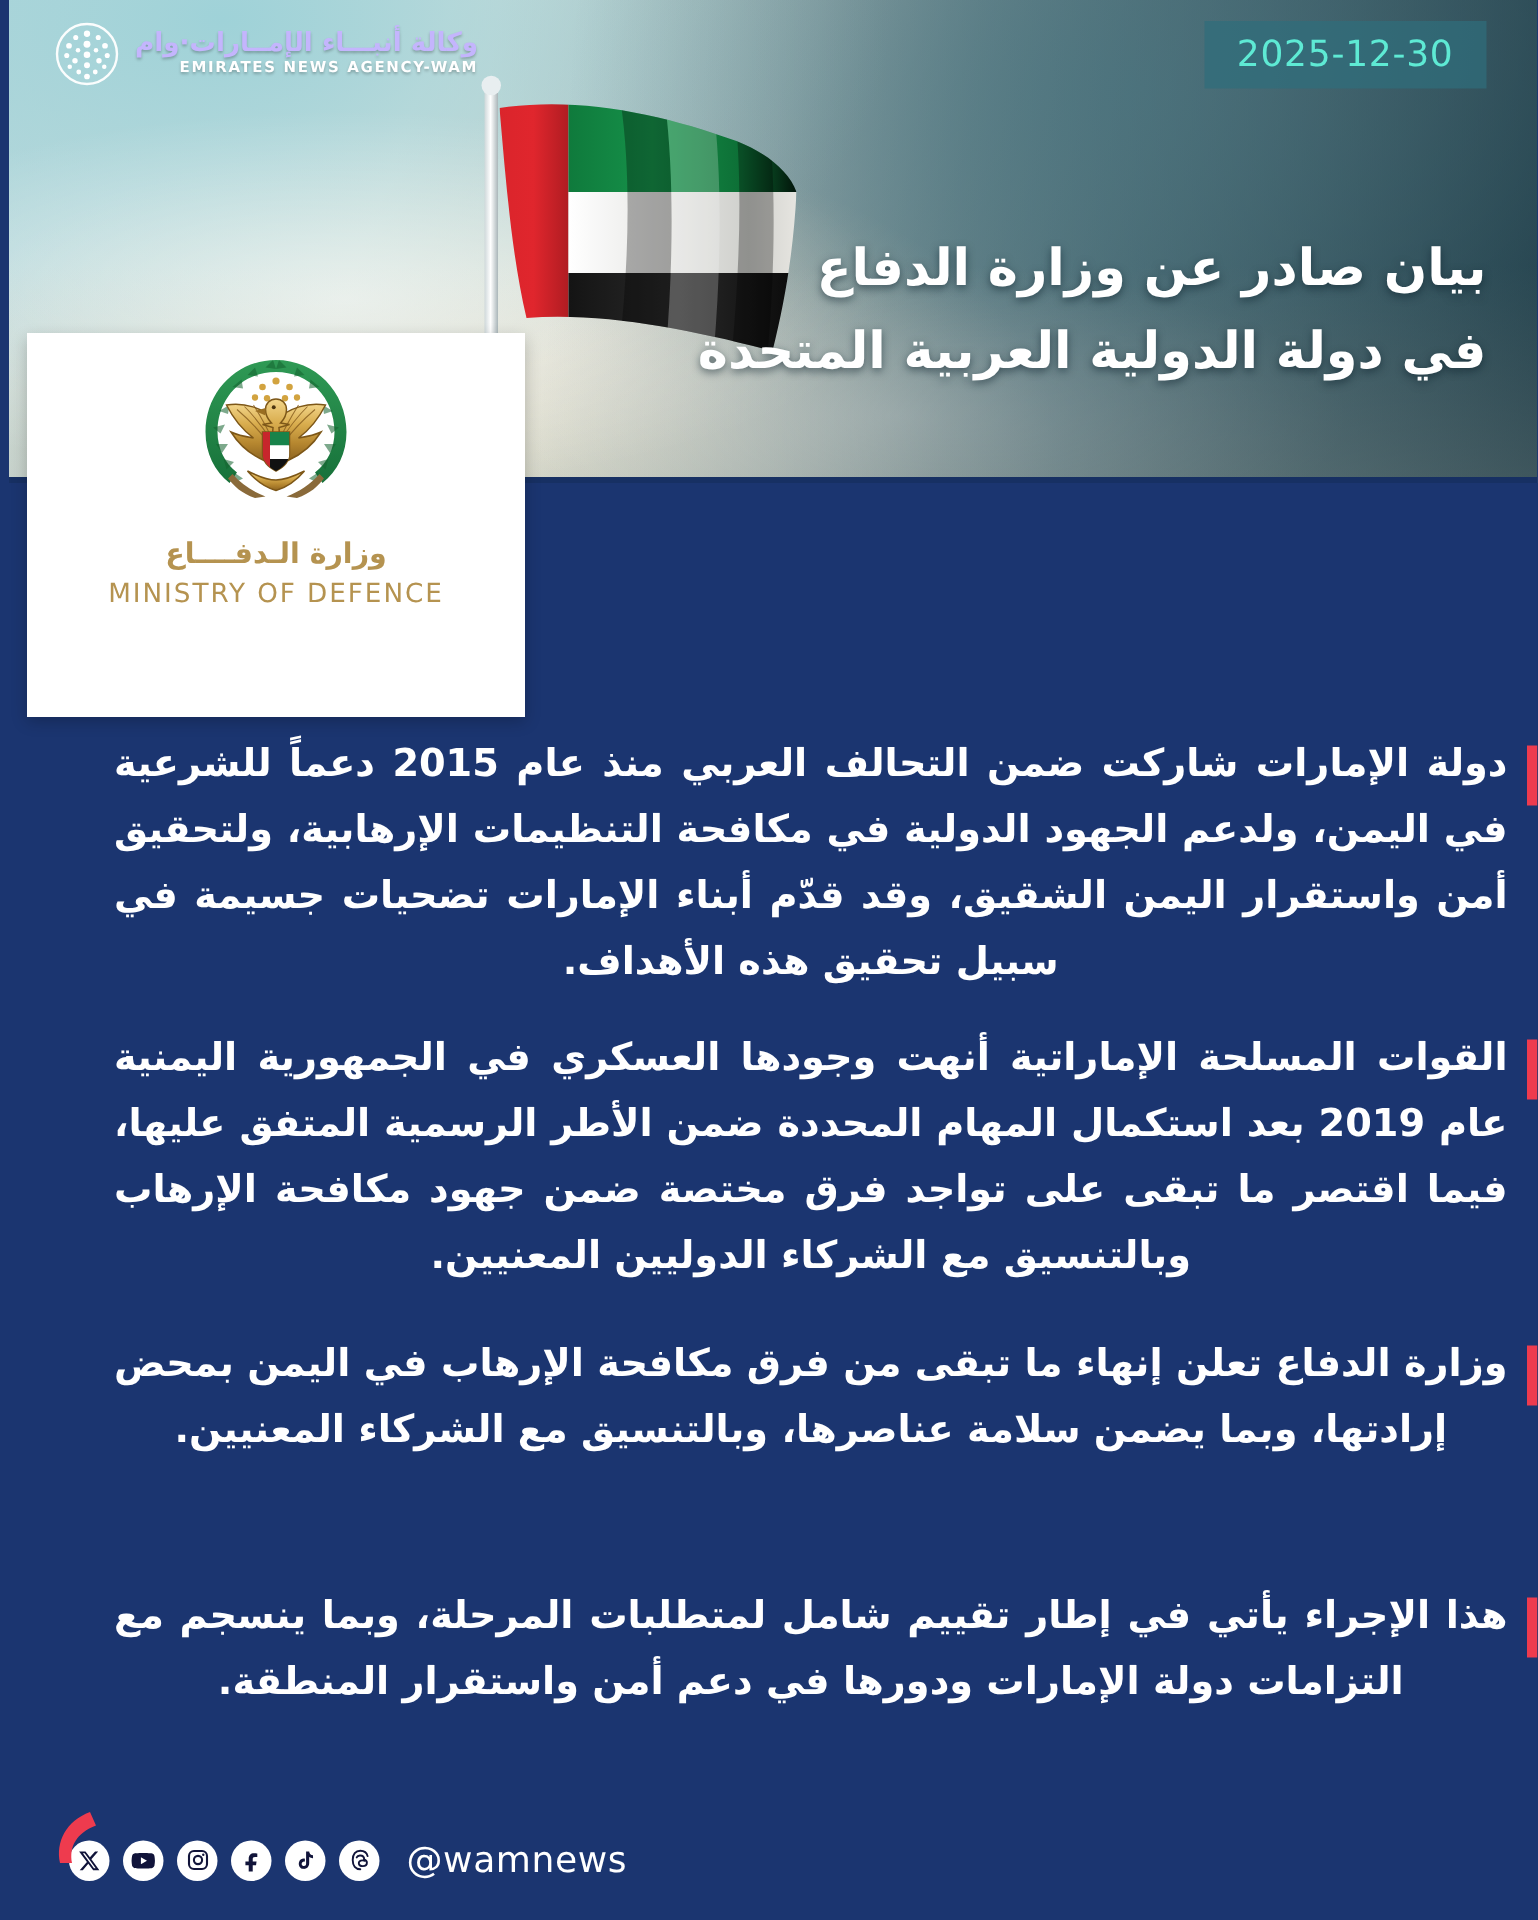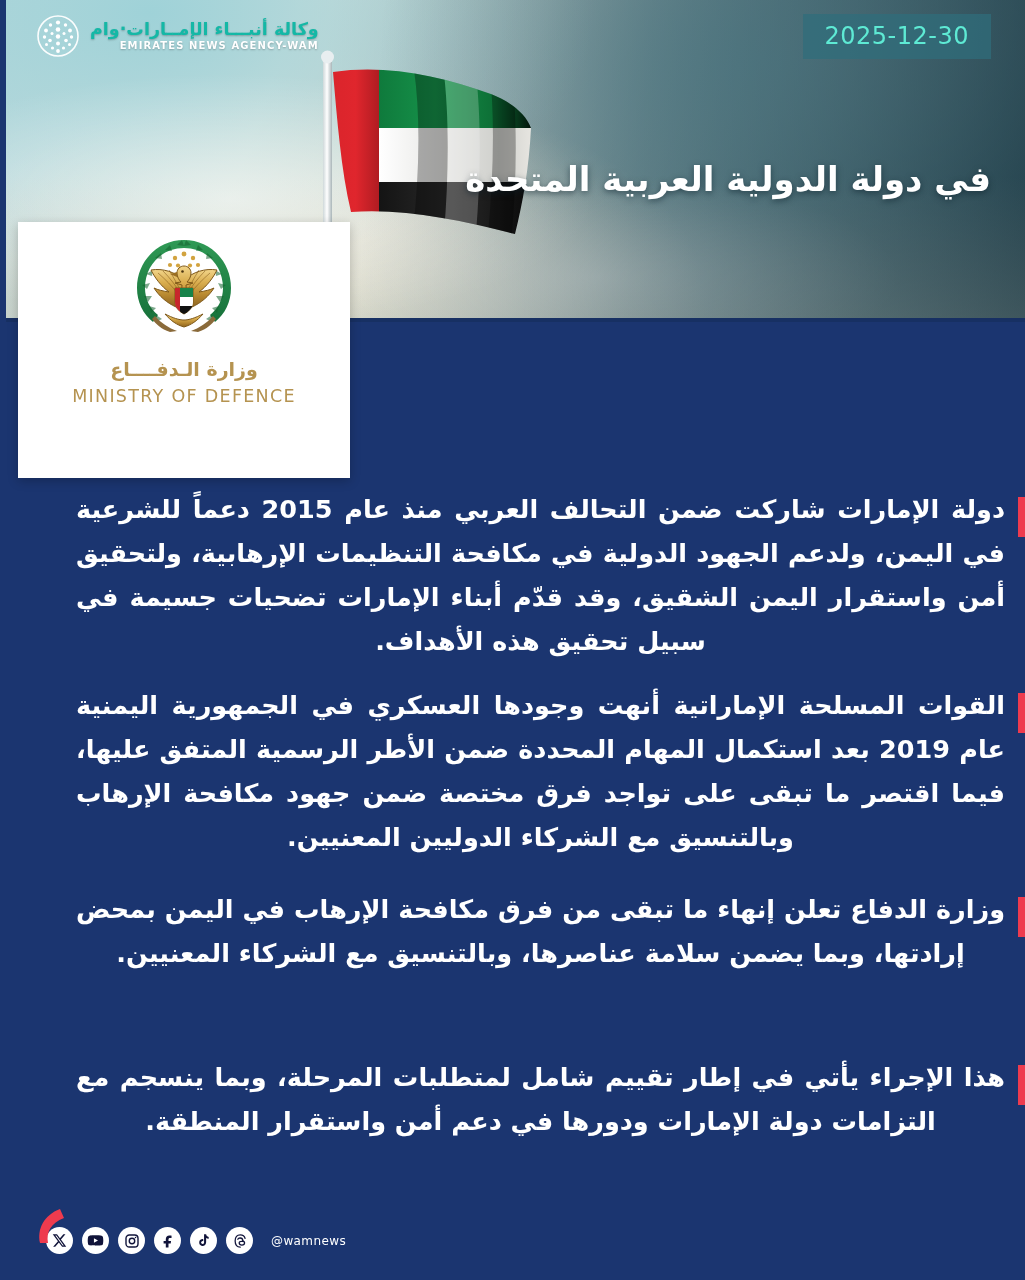--- a/index.html
+++ b/index.html
@@ -52,21 +52,21 @@
   }
 
   
   .wam-logo {
     position:absolute; left:30px; top:14px;
     display:flex; align-items:center; gap:10px;
     direction:rtl;
   }
   .wam-text { text-align:right; line-height:1.05; }
   .wam-ar {
-    color:#14b8a6; font-size:17.5px; font-weight:700;
+    color:#c4b5fd; font-size:17.5px; font-weight:700;
     letter-spacing:.5px; white-space:nowrap;
     text-shadow:0 1px 2px rgba(0,0,0,.25);
   }
   .wam-en {
     color:#ffffff; font-size:10px; font-weight:600;
     letter-spacing:1.1px; white-space:nowrap; margin-top:3px;
     direction:ltr;
     text-shadow:0 1px 2px rgba(0,0,0,.25);
   }
   .wam-globe { width:44px; height:44px; flex:0 0 44px; }
@@ -157,21 +157,21 @@
   }
   .swoosh { position:absolute; left:-12px; top:-22px; width:34px; height:40px; }
   .soc {
     width:27px; height:27px; border-radius:50%;
     background:#ffffff;
     display:flex; align-items:center; justify-content:center;
     flex:0 0 27px;
   }
   .soc svg { display:block; }
   .handle {
-    color:#ffffff; font-size:12px; font-weight:500;
+    color:#ffffff; font-size:24px; font-weight:500;
     letter-spacing:.4px; margin-left:9px; white-space:nowrap;
   }
 </style>
 </head>
 <body>
 
 <div class="card">
 
   <div class="hero">
     <div class="hero-sky"></div>
@@ -271,20 +271,21 @@
               <circle cx="27.5" cy="34" r="1.6"></circle>
             <circle cx="22" cy="37" r="1.9"></circle>
           </g>
         </svg>
       </span>
     </div>
 
     <div class="date-badge">2025-12-30</div>
 
     <div class="headline">
+      <span>بيان صادر عن وزارة الدفاع</span>
       <span class="l2">في دولة الدولية العربية المتحدة</span>
     </div>
 
     <div class="hero-bottomline"></div>
   </div>
 
   <div class="mod-card">
     <span class="mod-emblem">
       <svg viewBox="0 0 118 106" width="118" height="106">
         <defs>

